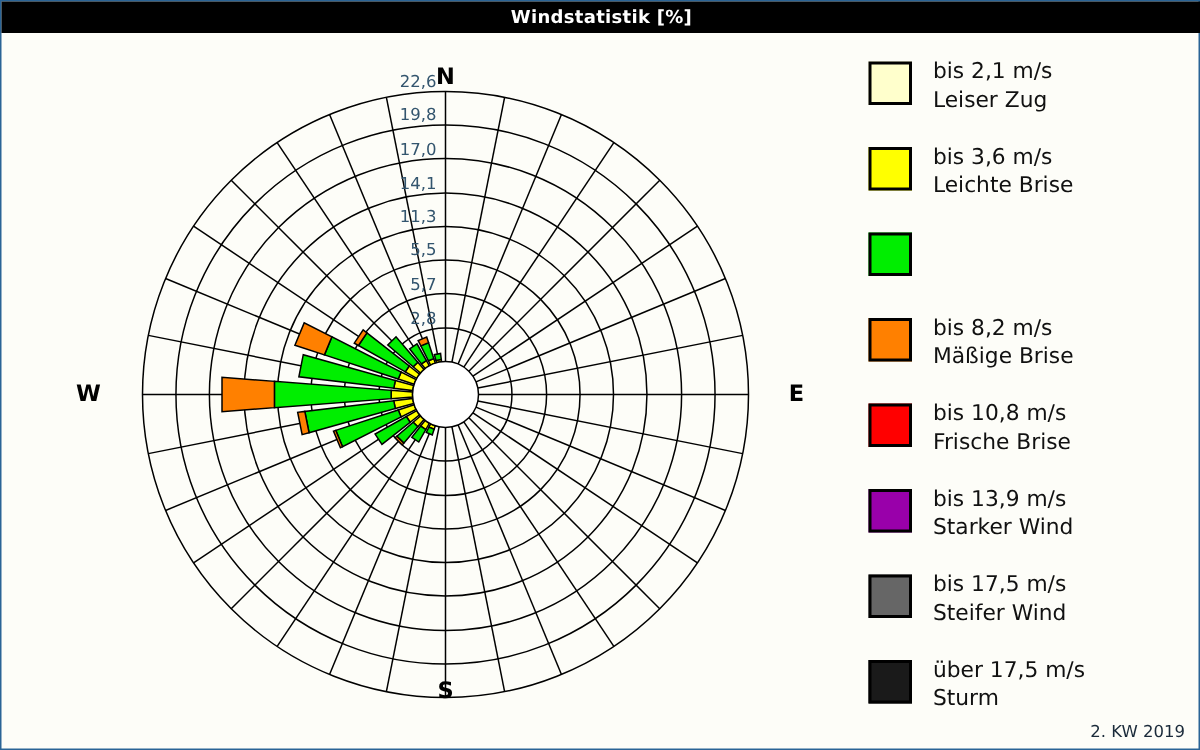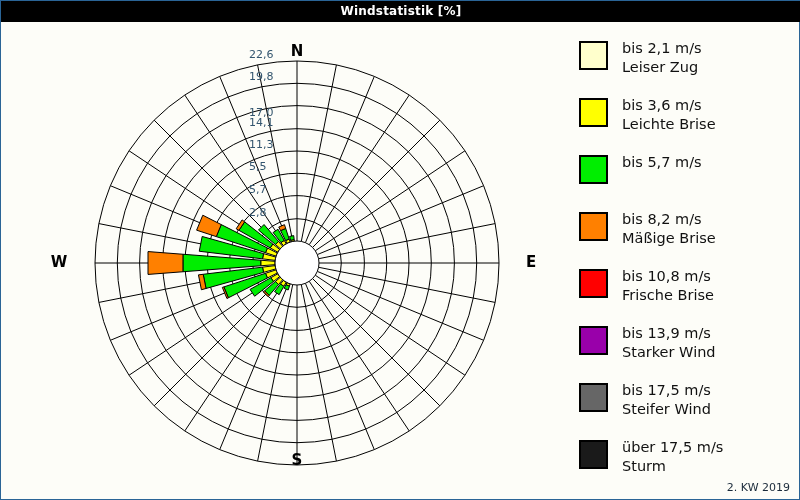--- a/index.html
+++ b/index.html
@@ -57,21 +57,21 @@
   }
   #lbl-N { left: 266px; top: 20px;  width: 60px; }
   #lbl-S { left: 266px; top: 429px; width: 60px; }
   #lbl-W { left: 28px;  top: 231px; width: 60px; }
   #lbl-E { left: 500px; top: 231px; width: 60px; }
 
   .rtick {
     position: absolute;
     font-size: 11px;
     color: #33556e;
-    text-align: left;
+    text-align: right;
     white-space: nowrap;
   }
   
   #legend {
     position: absolute;
     left: 578px;
     top: 38px;
     width: 215px;
   }
   .legend-row {
@@ -203,21 +203,21 @@
     <div class="compass-label" id="lbl-S">S</div>
     <div class="compass-label" id="lbl-W">W</div>
     <div class="compass-label" id="lbl-E">E</div>
 
     <div id="rtick-layer">
         <div class="rtick" style="left: 248px; top: 183.699px; width: 42px;">2,8</div>
         <div class="rtick" style="left: 248px; top: 160.602px; width: 42px;">5,7</div>
         <div class="rtick" style="left: 248px; top: 138.301px; width: 42px;">5,5</div>
         <div class="rtick" style="left: 248px; top: 116px; width: 42px;">11,3</div>
         <div class="rtick" style="left: 248px; top: 93.6991px; width: 42px;">14,1</div>
-        <div class="rtick" style="left: 248px; top: 70.6018px; width: 42px; margin-top: 13px;">17,0</div>
+        <div class="rtick" style="left: 248px; top: 70.6018px; width: 42px;">17,0</div>
         <div class="rtick" style="left: 248px; top: 48.3009px; width: 42px;">19,8</div>
         <div class="rtick" style="left: 248px; top: 26px; width: 42px;">22,6</div>
       </div>
   </div>
 
   <div id="legend">
       <div class="legend-row">
         <div class="swatch" style="background: rgb(255, 255, 204);"></div>
         <div class="legend-text">
           <span>bis 2,1 m/s</span>
@@ -227,21 +227,20 @@
       <div class="legend-row">
         <div class="swatch" style="background: rgb(255, 255, 0);"></div>
         <div class="legend-text">
           <span>bis 3,6 m/s</span>
           <span>Leichte Brise</span>
         </div>
       </div>
       <div class="legend-row">
         <div class="swatch" style="background: rgb(0, 238, 0);"></div>
         <div class="legend-text">
-          <span>bis 5,7 m/s</span>
         </div>
       </div>
       <div class="legend-row">
         <div class="swatch" style="background: rgb(255, 128, 0);"></div>
         <div class="legend-text">
           <span>bis 8,2 m/s</span>
           <span>Mäßige Brise</span>
         </div>
       </div>
       <div class="legend-row">

